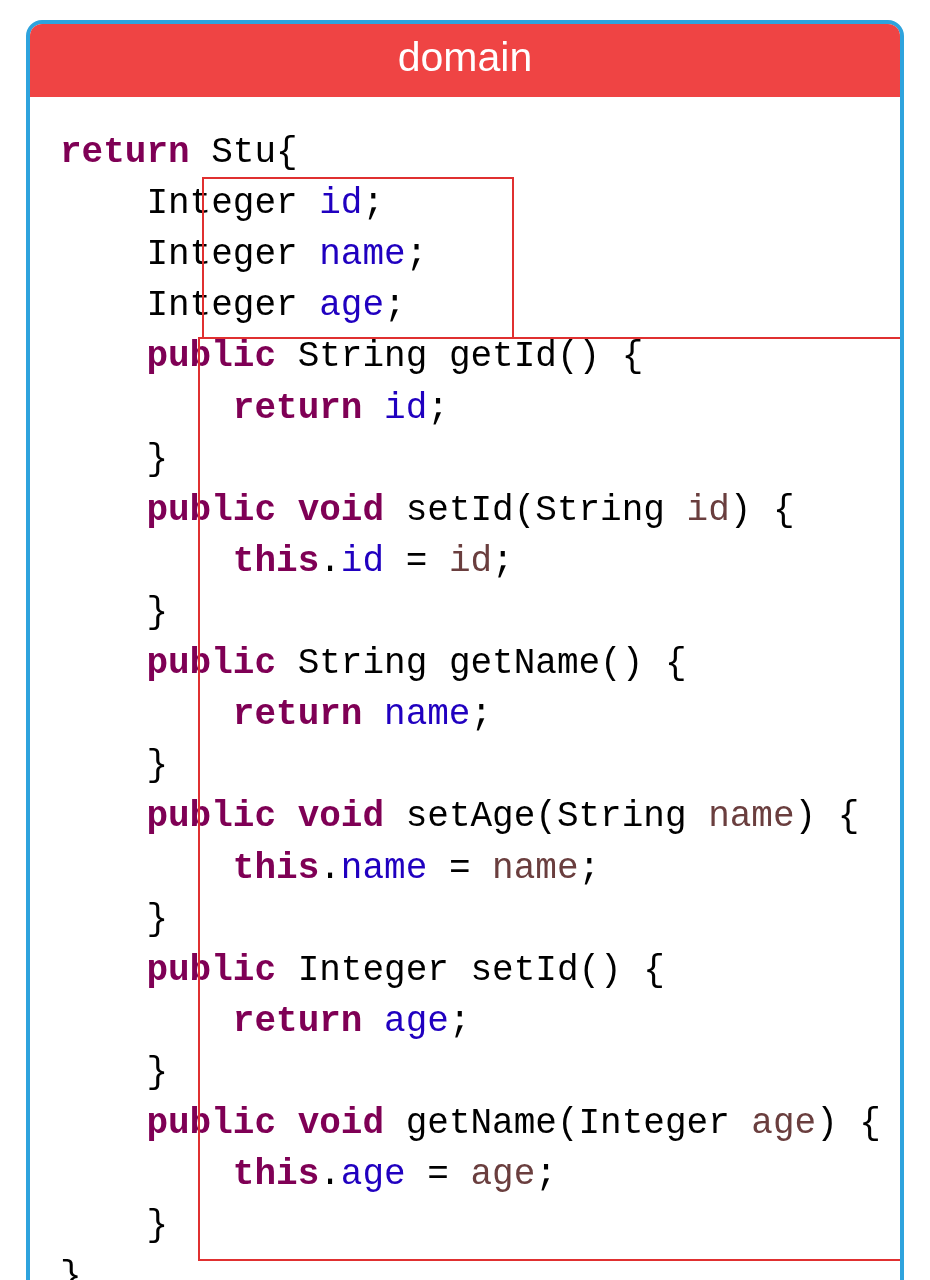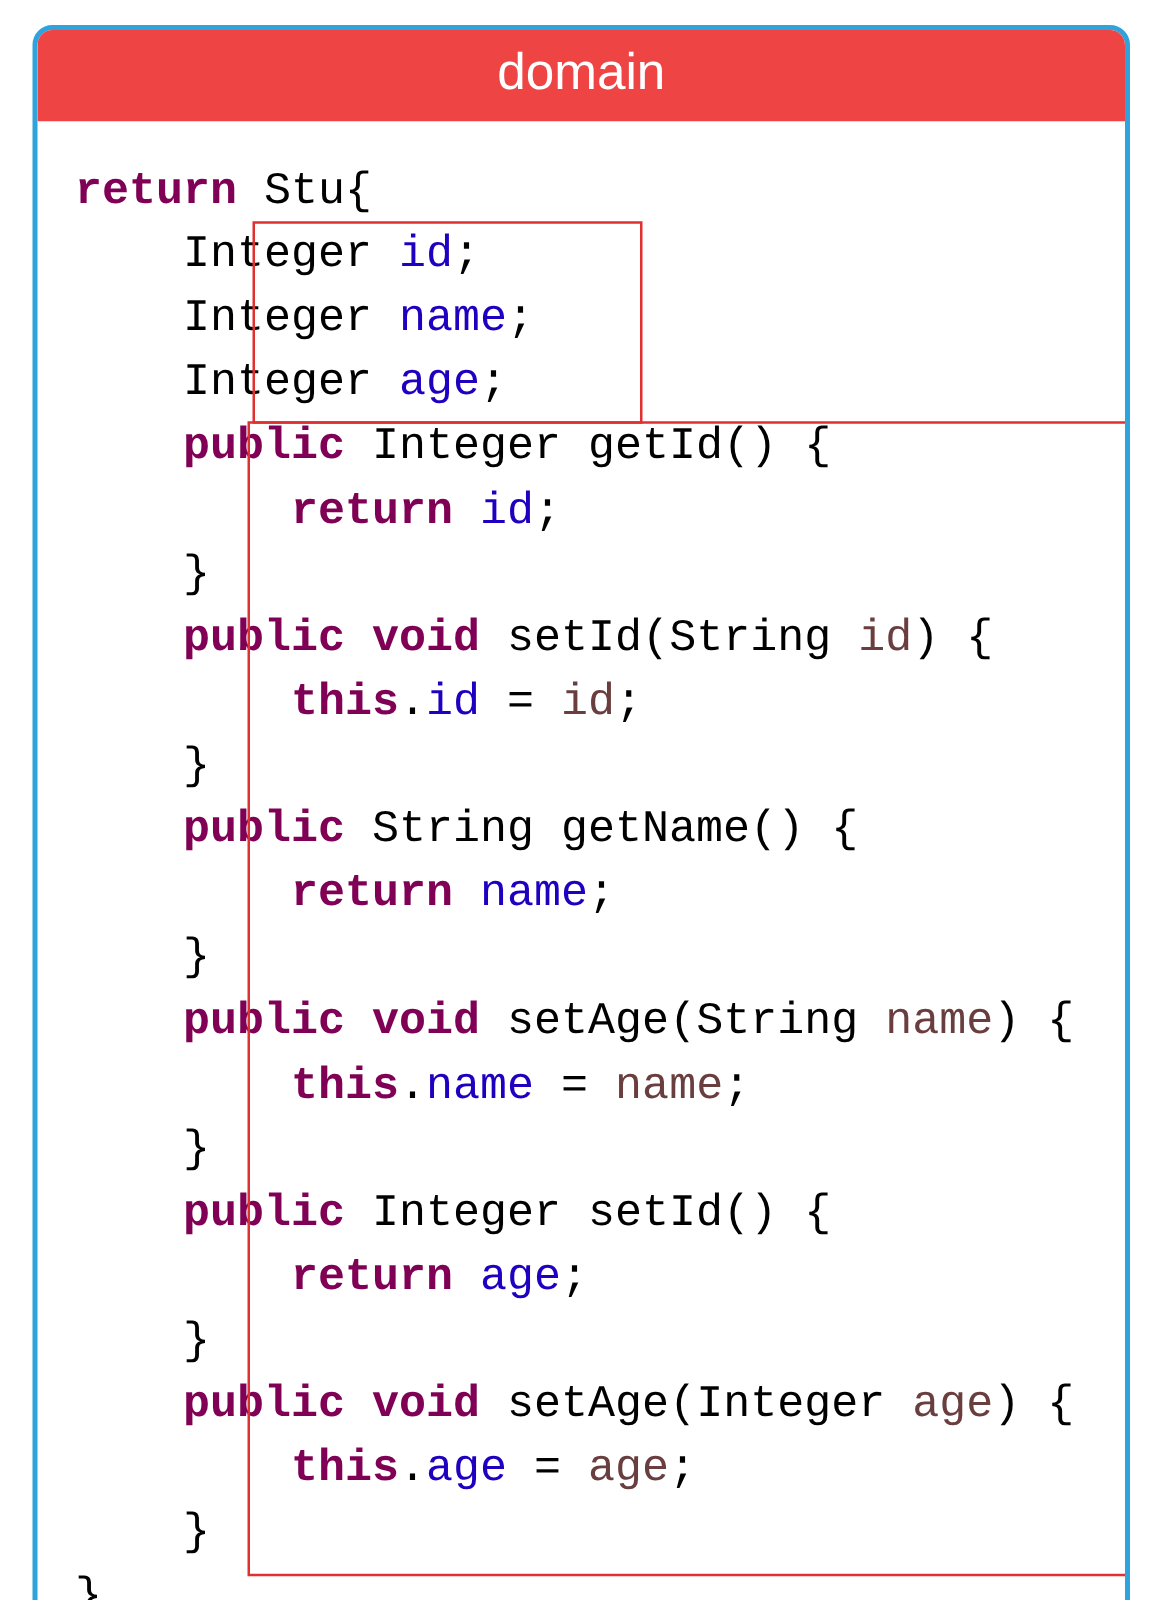--- a/index.html
+++ b/index.html
@@ -52,35 +52,35 @@
 <body>
 
 <div class="card">
   <div class="header">
     <span>domain</span>
   </div>
   <div class="body"><span class="kw">return</span><span> Stu{</span>
 <span>    Integer </span><span class="field">id</span><span>;</span>
 <span>    Integer </span><span class="field">name</span><span>;</span>
 <span>    Integer </span><span class="field">age</span><span>;</span>
-<span class="kw">    public</span><span> Integer getId() {</span>
+<span class="kw">    public</span><span> String getId() {</span>
 <span class="kw">        return</span><span class="field"> id</span><span>;</span>
 <span>    }</span>
 <span class="kw">    public</span><span class="kw"> void</span><span> setId(String </span><span class="param">id</span><span>) {</span>
 <span class="kw">        this</span><span>.</span><span class="field">id</span><span> = </span><span class="param">id</span><span>;</span>
 <span>    }</span>
 <span class="kw">    public</span><span> String getName() {</span>
 <span class="kw">        return</span><span class="field"> name</span><span>;</span>
 <span>    }</span>
 <span class="kw">    public</span><span class="kw"> void</span><span> setAge(String </span><span class="param">name</span><span>) {</span>
 <span class="kw">        this</span><span>.</span><span class="field">name</span><span> = </span><span class="param">name</span><span>;</span>
 <span>    }</span>
 <span class="kw">    public</span><span> Integer setId() {</span>
 <span class="kw">        return</span><span class="field"> age</span><span>;</span>
 <span>    }</span>
-<span class="kw">    public</span><span class="kw"> void</span><span> setAge(Integer </span><span class="param">age</span><span>) {</span>
+<span class="kw">    public</span><span class="kw"> void</span><span> getName(Integer </span><span class="param">age</span><span>) {</span>
 <span class="kw">        this</span><span>.</span><span class="field">age</span><span> = </span><span class="param">age</span><span>;</span>
 <span>    }</span>
 <span>}</span>
     <div class="redbox box1"></div>
     <div class="redbox box2"></div>
   </div>
 </div>
 
 </body></html>

